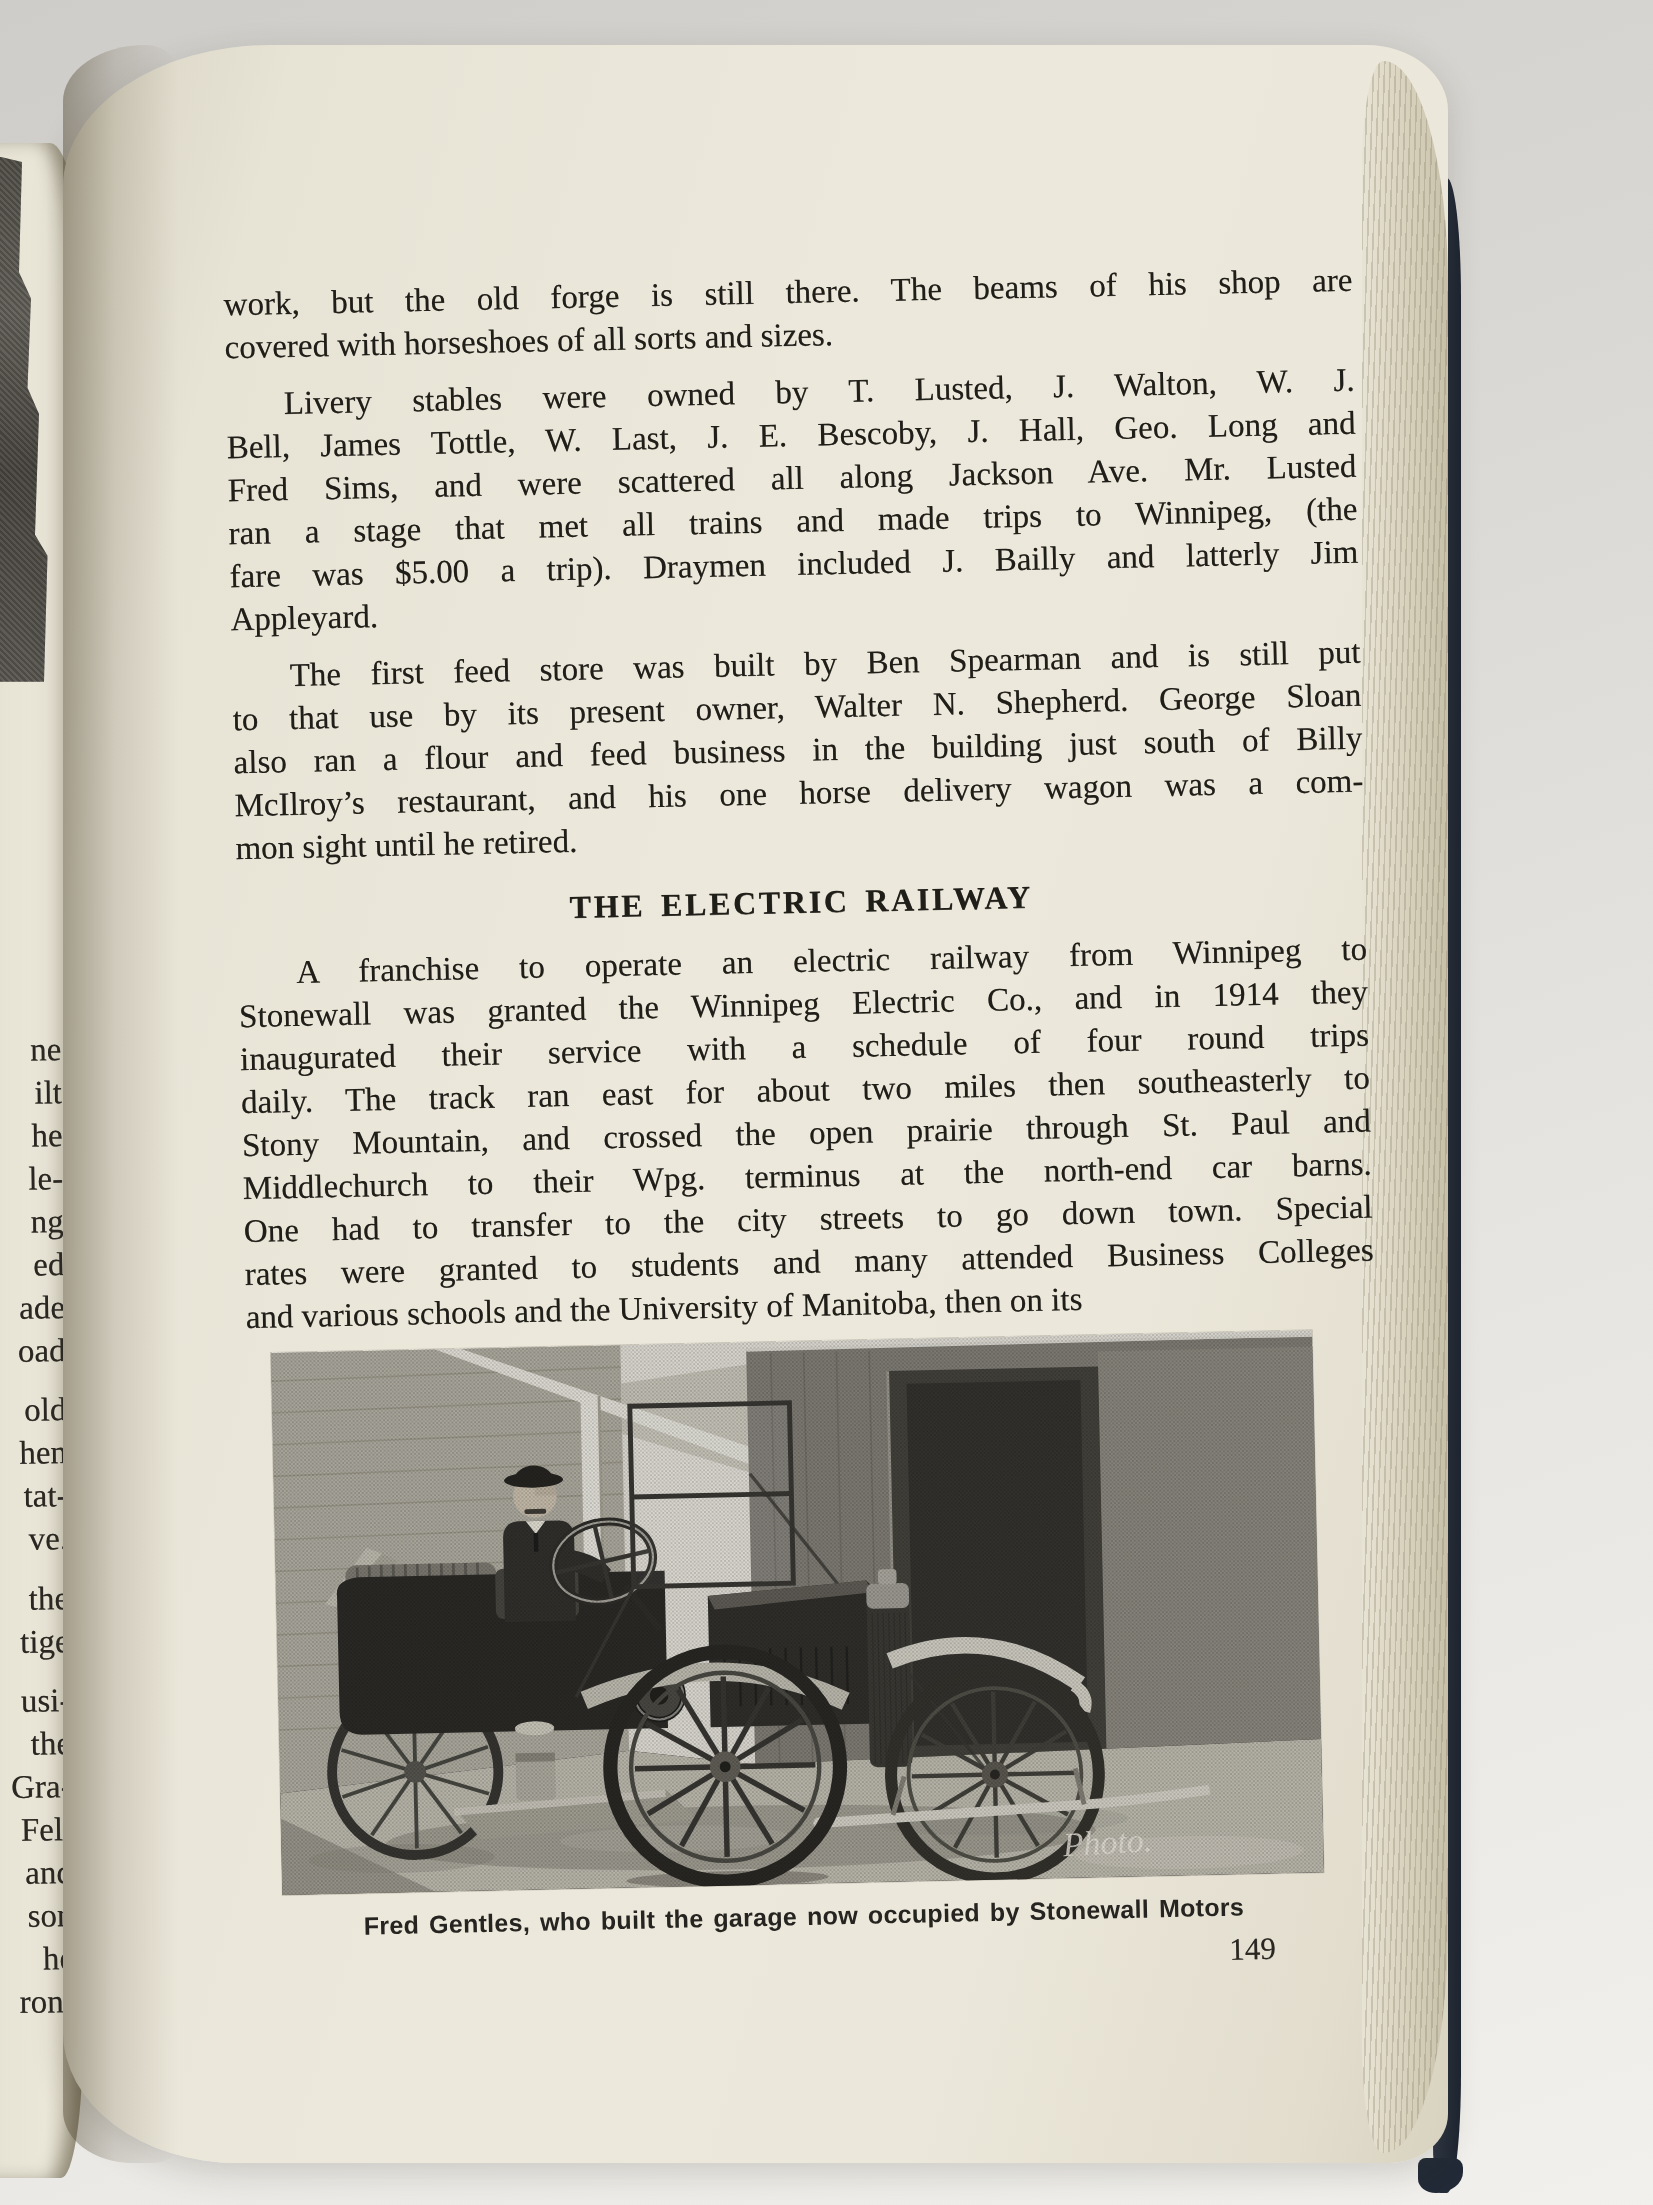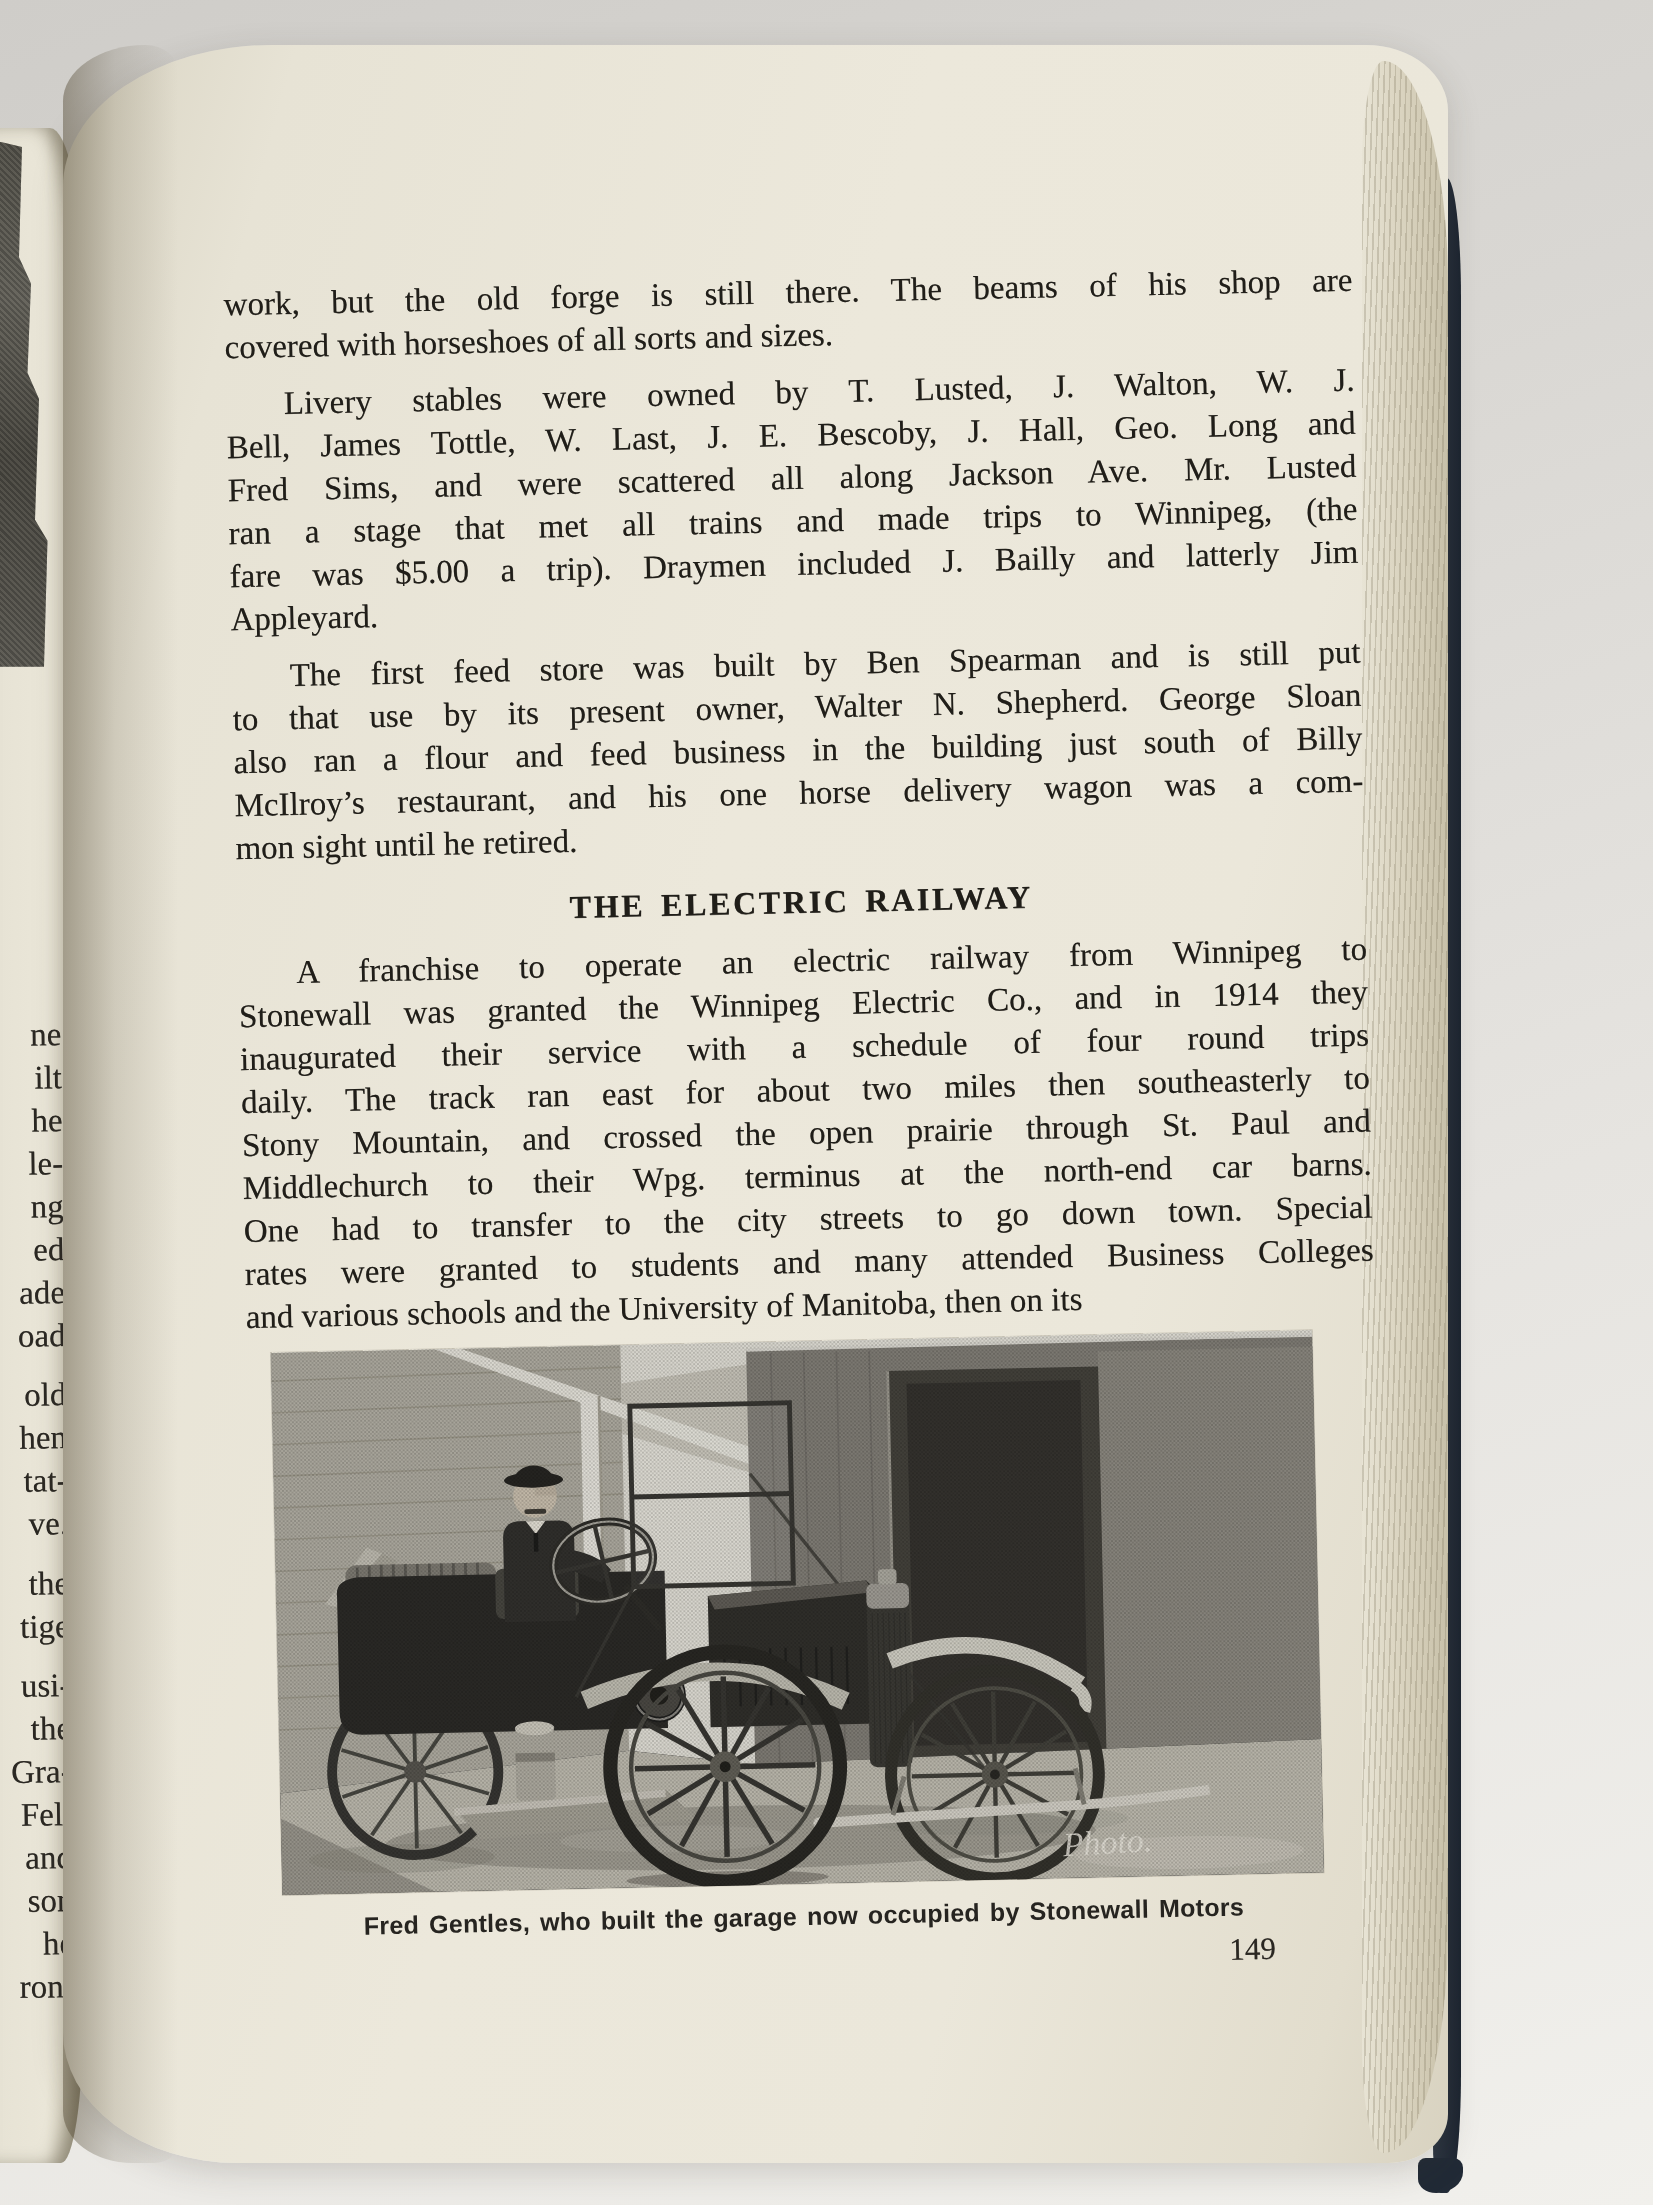--- a/index.html
+++ b/index.html
@@ -3,21 +3,21 @@
 <meta charset="utf-8">
 <style>
   html,body{margin:0;padding:0;}
   body{
     width:1654px;height:2205px;position:relative;overflow:hidden;
     background:linear-gradient(160deg,#cfcdc9 0%,#d9d7d3 30%,#e6e4e0 62%,#f1f0ec 100%);
     font-family:"Liberation Serif", serif;
   }
   
   .left-page{
-    position:absolute;left:0;top:128px;width:83px;height:2035px;
+    position:absolute;left:0;top:143px;width:83px;height:2035px;
     background:linear-gradient(90deg,#e7e3d5 0%,#eae6d8 55%,#d9d4c2 85%,#c9c3ae 100%);
     border-radius:0 33px 22px 0 / 0 164px 142px 0;
     box-shadow:inset -14.2px 0 18.6px -4.4px rgba(72,63,44,.50);
   }
   .left-photo-fragment{
     position:absolute;left:0;top:13.7px;width:50px;height:525px;
     background:
       repeating-linear-gradient(45deg, rgba(20,20,18,.28) 0 2.2px, rgba(90,88,80,.18) 2.2px 4.4px),
       linear-gradient(180deg,#5a5850 0%,#6c6a62 30%,#4e4c45 60%,#63615a 100%);
     clip-path:polygon(0 0,44% 1%,38% 22%,62% 27%,55% 44%,78% 49%,70% 72%,95% 76%,88% 100%,0 100%);

